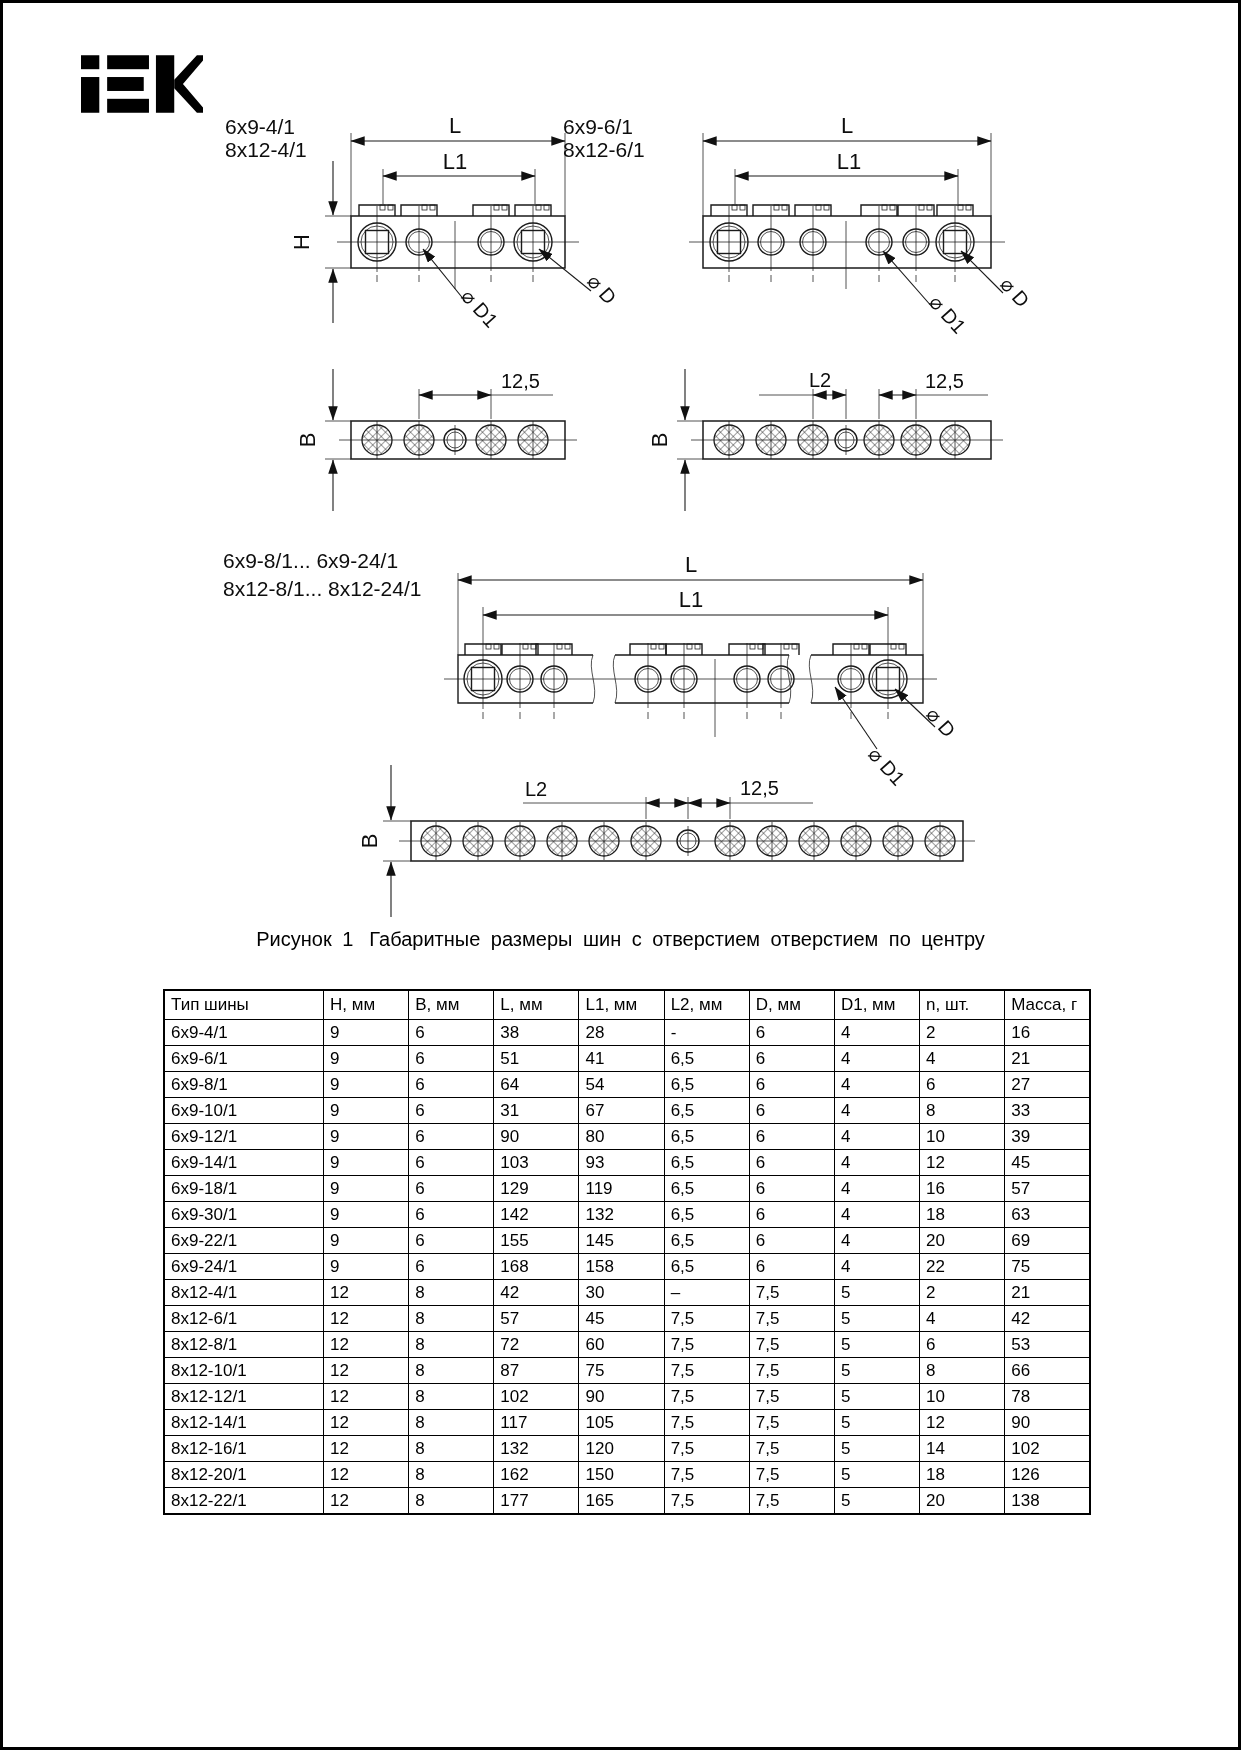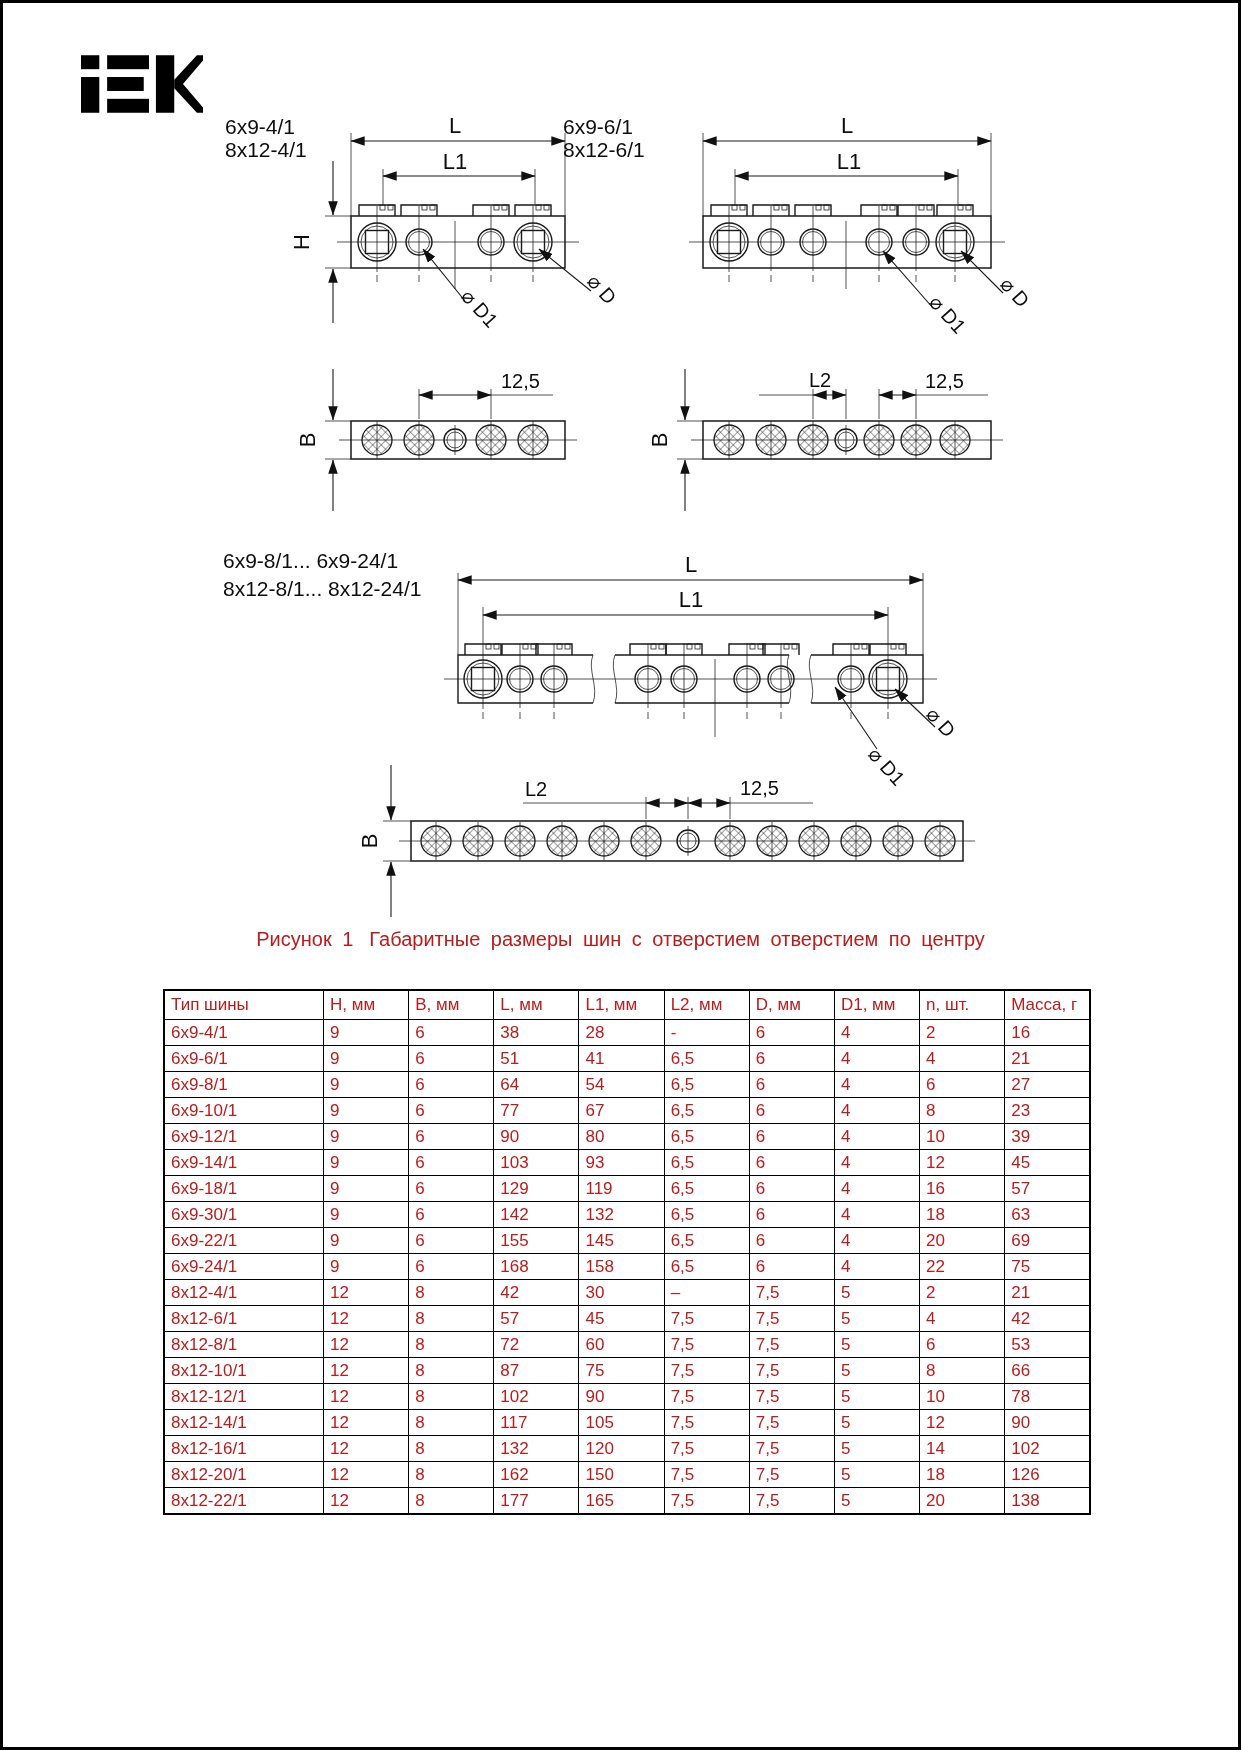--- a/index.html
+++ b/index.html
@@ -1,17 +1,17 @@
 <!DOCTYPE html>
 <html><head>
 <meta charset="utf-8">
 <style>
   html,body{margin:0;padding:0;background:#888;}
   .page{position:relative;width:1241px;height:1750px;background:#fff;border:3px solid #000;
-        box-sizing:border-box;font-family:"Liberation Sans",sans-serif;color:#b91c1c;overflow:hidden;}
+        box-sizing:border-box;font-family:"Liberation Sans",sans-serif;color:#000000;overflow:hidden;}
   .logo{position:absolute;left:78px;top:50px;width:122px;height:62px;}
   .logo *{fill:#000;}
   .draw{position:absolute;left:0;top:100px;width:1241px;height:850px;}
   .draw text{fill:#0d0d0d;}
   .t22{font-size:22px;} .t21{font-size:21px;} .t20{font-size:20px;}
   .ln{stroke:#1a1a1a;stroke-width:1.4;fill:none;}
   .tn{stroke:#1a1a1a;stroke-width:0.75;fill:none;}
   .dm{stroke:#1a1a1a;stroke-width:1.1;fill:none;}
   .bd{fill:#fff;stroke:#1a1a1a;stroke-width:1.5;}
   .caption{position:absolute;top:925px;left:0;width:100%;text-align:center;font-size:20px;word-spacing:5px;}
@@ -325,27 +325,27 @@
           <td>6,5</td>
           <td>6</td>
           <td>4</td>
           <td>6</td>
           <td>27</td>
         </tr>
         <tr>
           <td>6x9-10/1</td>
           <td>9</td>
           <td>6</td>
-          <td>77</td>
+          <td>31</td>
           <td>67</td>
           <td>6,5</td>
           <td>6</td>
           <td>4</td>
           <td>8</td>
-          <td>23</td>
+          <td>33</td>
         </tr>
         <tr>
           <td>6x9-12/1</td>
           <td>9</td>
           <td>6</td>
           <td>90</td>
           <td>80</td>
           <td>6,5</td>
           <td>6</td>
           <td>4</td>

